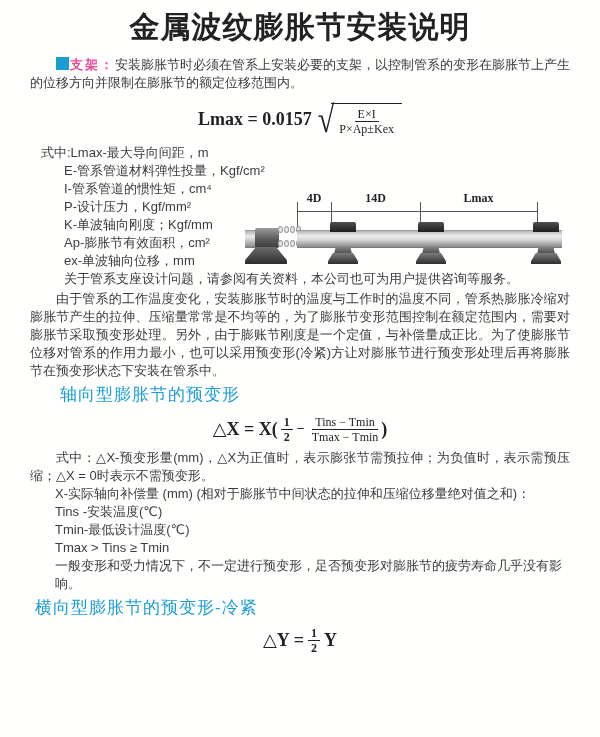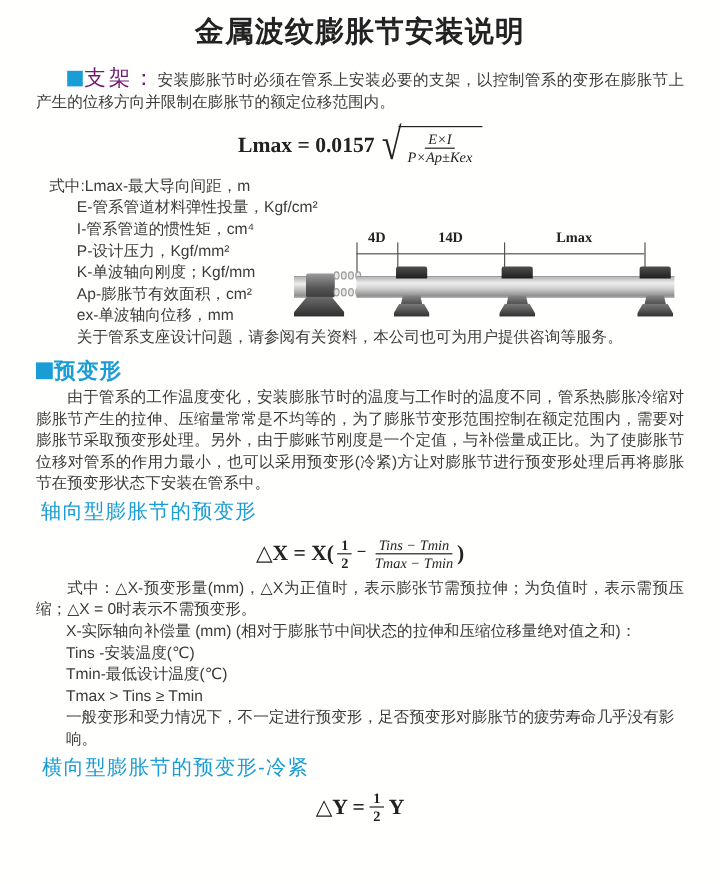--- a/index.html
+++ b/index.html
@@ -9,53 +9,53 @@
     background:#fffffe;
     font-family:"Liberation Sans","DejaVu Sans",sans-serif;
     color:#3b3b3b;
     font-size:13px;
     line-height:18px;
     overflow:hidden;
   }
   h1.doc-title{
     margin:0;padding-top:12px;
     text-align:center;
-    font-size:24px;line-height:30px;
+    font-size:30px;line-height:30px;
     color:#222;font-weight:bold;
     letter-spacing:1px;
   }
   p{margin:0;}
   .blk{margin-left:30px;margin-right:30px;}
   .indent{text-indent:2em;}
   .justify{text-align:justify;}
   .marker{
     display:inline-block;width:13px;height:13px;
     background:#1a9cd4;vertical-align:-1px;margin-right:1px;
   }
   .sec-inline-head{
-    font-size:18px;font-weight:normal;color:#701a75;
+    font-size:13px;font-weight:bold;color:#ec4899;
     letter-spacing:2px;
   }
   .para-support{margin-top:14px;}
   .example-line{margin-top:0;}
   
   .formula{
     display:flex;justify-content:center;align-items:center;
     font-family:"Liberation Serif","DejaVu Serif",serif;
     color:#222;
   }
   .formula .f-lhs,.formula .f-rhs{font-weight:bold;font-size:18px;}
   .f1{margin-top:7px;height:40px;}
   .sqrt{display:inline-flex;align-items:center;margin-left:6px;}
   .rad{font-size:30px;line-height:30px;font-weight:normal;transform:scaleY(1.25);margin-right:-3px;}
   .sqrt-body{border-top:1.5px solid #222;padding:1px 5px 0 5px;}
   .frac{display:inline-flex;flex-direction:column;align-items:center;font-size:12px;line-height:14px;}
   .frac .num{border-bottom:1px solid #222;padding:0 3px;}
   .frac .den{padding:0 3px;}
-  .frac.ital{font-style:italic;}
+  .frac.ital{}
   .frac.boldf{font-weight:bold;font-style:normal;}
   .f-op{font-weight:bold;font-size:14px;margin:0 4px;}
   .f2{margin-top:5px;height:36px;}
   .f3{margin-top:7px;height:28px;}
   .f3 .frac{margin:0 4px;}
   
   .def-list{margin-top:5px;margin-left:39px;}
   .def-line{line-height:18px;}
   .def-lead{margin-left:2px;}
   .def-item{padding-left:25px;}
@@ -63,21 +63,21 @@
   .def-service{padding-left:25px;margin-top:0;}
   
   .sec-head-row{margin-top:8px;display:flex;align-items:center;height:22px;}
   .sec-head-row .marker{width:14px;height:14px;margin-right:1px;}
   .sec-head-text{font-size:18px;font-weight:bold;color:#1a9cd4;letter-spacing:1px;}
   .sub-head{
     margin-top:4px;
     font-size:17px;line-height:22px;color:#1a9cd4;
     letter-spacing:1px;font-weight:500;
   }
-  .sub-head.axial{margin-left:34px;}
+  .sub-head.axial{margin-left:60px;}
   .sub-head.lateral{margin-left:35px;}
   .note-para{margin-top:2px;}
   .def2{padding-left:25px;line-height:18px;}
   
   .diagram{
     position:absolute;left:240px;top:190px;width:335px;height:80px;
   }
   .dim-label{
     position:absolute;top:0;height:16px;
     font-family:"Liberation Serif","DejaVu Serif",serif;
@@ -209,24 +209,20 @@
       <div class="neck"></div>
       <div class="foot"></div>
     </div>
     <div class="guide g3">
       <div class="cap"></div>
       <div class="neck"></div>
       <div class="foot"></div>
     </div>
   </div>
 
-  <div class="blk sec-head-row">
-    <span class="marker"></span>
-    <span class="sec-head-text">预变形</span>
-  </div>
   <p class="blk indent justify note-para">由于管系的工作温度变化，安装膨胀节时的温度与工作时的温度不同，管系热膨胀冷缩对膨胀节产生的拉伸、压缩量常常是不均等的，为了膨胀节变形范围控制在额定范围内，需要对膨胀节采取预变形处理。另外，由于膨账节刚度是一个定值，与补偿量成正比。为了使膨胀节位移对管系的作用力最小，也可以采用预变形(冷紧)方让对膨胀节进行预变形处理后再将膨胀节在预变形状态下安装在管系中。</p>
 
   <div class="blk sub-head axial">轴向型膨胀节的预变形</div>
 
   <div class="formula f2">
     <span class="f-lhs">△X = X(</span>
     <span class="frac boldf" style="margin-left:3px;">
       <span class="num">1</span>
       <span class="den">2</span>
     </span>

